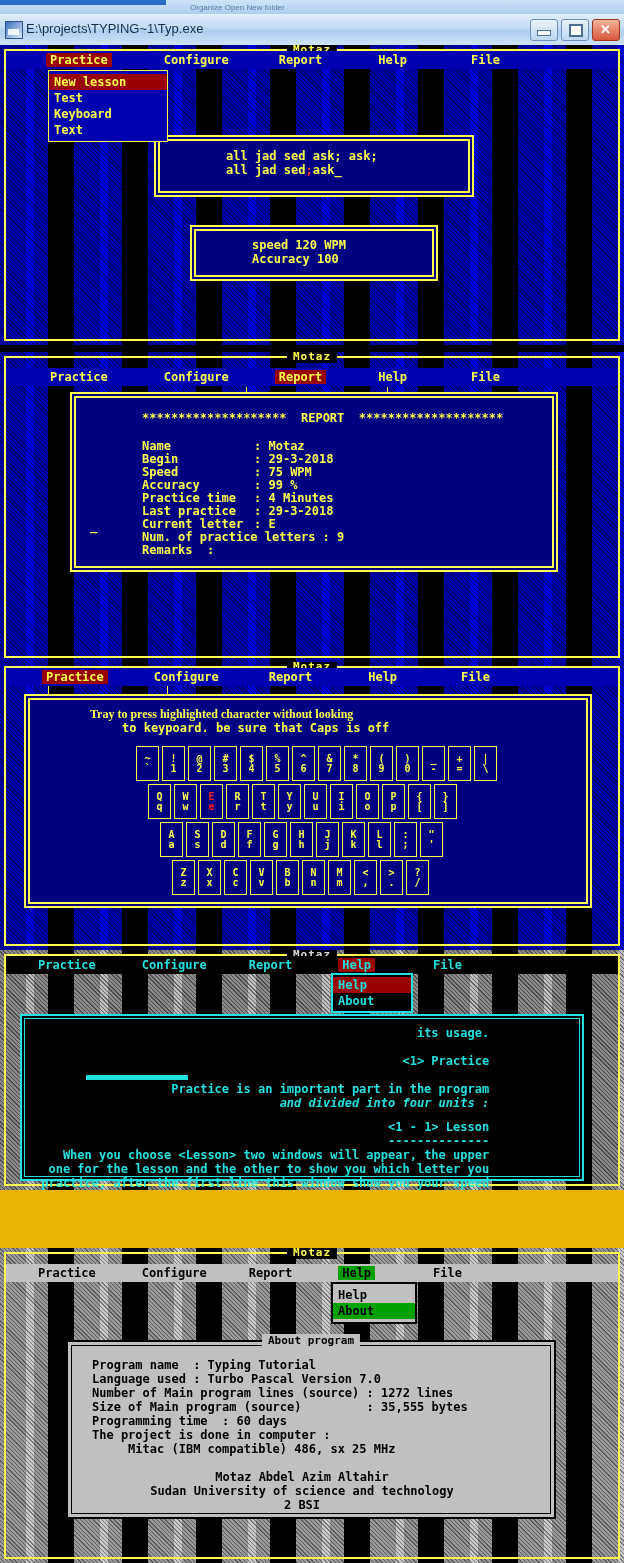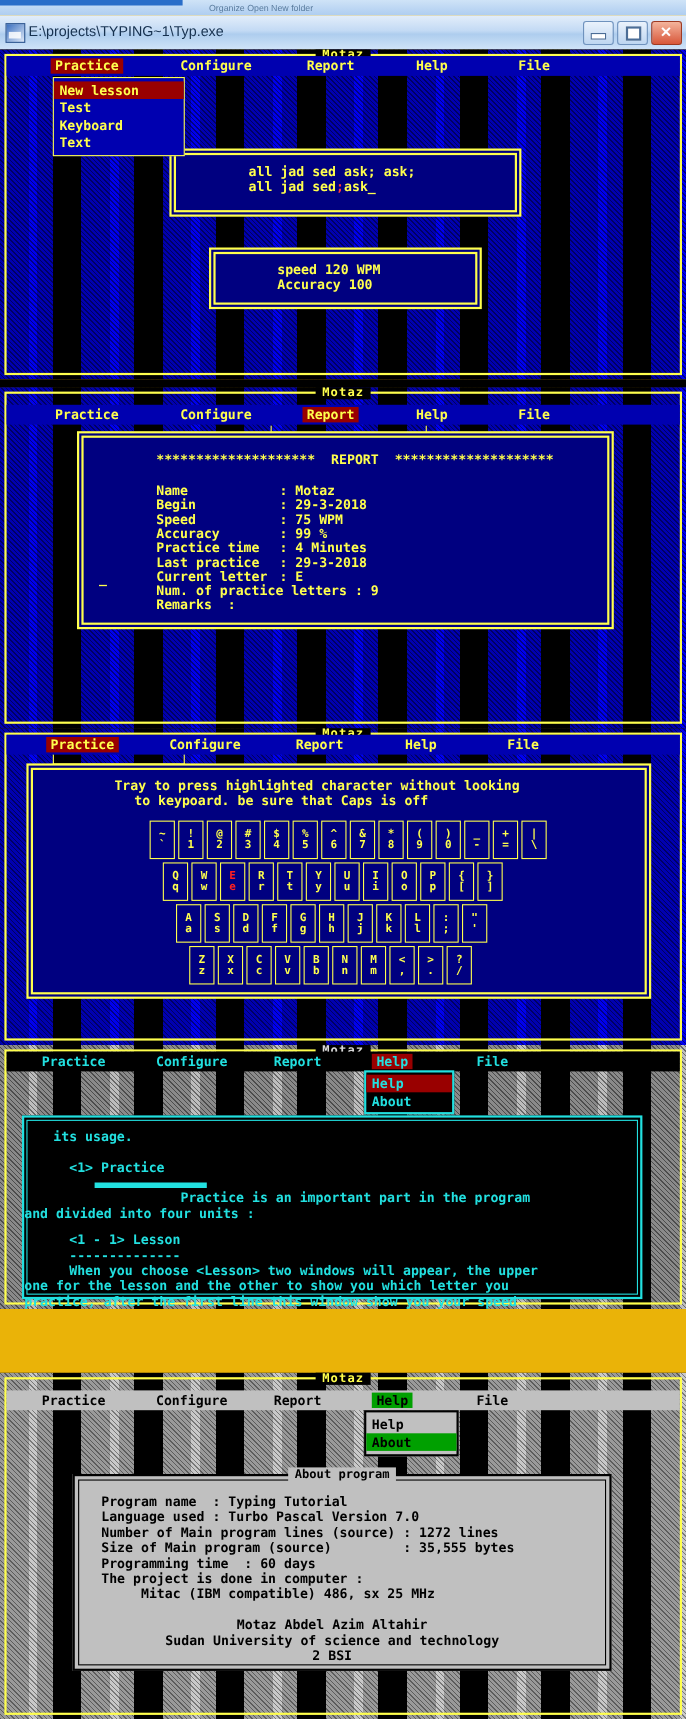--- a/index.html
+++ b/index.html
@@ -221,21 +221,21 @@
       <div class="menubar blue">
         <span class="mi sel-red" style="margin-left:36px">Practice</span>
         <span class="mi y" style="margin-left:42px">Configure</span>
         <span class="mi y" style="margin-left:42px">Report</span>
         <span class="mi y" style="margin-left:48px">Help</span>
         <span class="mi y" style="margin-left:56px">File</span>
       </div>
       <div class="dd-stub" style="left:42px;top:18px;width:118px;"></div>
 
       <div class="box dbl" style="left:22px;top:30px;width:556px;height:202px;">
-        <div class="boxtxt" style="position:absolute;left:74px;top:8px;">Tray to press highlighted character without looking</div>
+        <div class="boxtxt" style="position:absolute;left:60px;top:8px;font-family:Liberation Serif, serif;">Tray to press highlighted character without looking</div>
         <div class="boxtxt" style="position:absolute;left:92px;top:22px;">to keypoard. be sure that Caps is off</div>
 
         <div class="kbrow" id="kb-r0" style="left:106px;top:46px;">
             <div class="key">
               <span>~</span>
               <span>`</span>
             </div>
             <div class="key">
               <span>!</span>
               <span>1</span>
@@ -441,28 +441,28 @@
         <span class="mi c" style="margin-left:34px">Report</span>
         <span class="mi sel-redc" style="margin-left:42px">Help</span>
         <span class="mi c" style="margin-left:54px">File</span>
       </div>
 
       <div class="dropdown dd-cyan" style="left:325px;top:17px;width:78px;padding:2px 0;">
         <div class="dd-item c hl-red">Help</div>
         <div class="dd-item c">About</div>
       </div>
 
-      <div class="cbox" style="left:14px;top:58px;width:560px;height:163px;">
+      <div class="cbox" style="left:14px;top:58px;width:560px;height:163px;text-align:right;">
         <div style="position:absolute;left:12px;top:10px;">
           <div class="ctxt">  its usage.</div>
           <div class="ctxt" style="height:14px;"></div>
           <div class="ctxt r">    &lt;1&gt; Practice</div>
           <div class="ul-bar" style="position:absolute;left:52px;top:49px;width:102px;"></div>
           <div class="ctxt" style="margin-top:14px;">                  Practice is an important part in the program</div>
-          <div class="ctxt" style="margin-left:-12px;">and divided into four units :</div>
+          <div class="ctxt" style="margin-left:-12px;font-style:italic;">and divided into four units :</div>
           <div class="ctxt" style="height:10px;"></div>
           <div class="ctxt r">    &lt;1 - 1&gt; Lesson</div>
           <div class="ctxt">    --------------</div>
           <div class="ctxt">    When you choose &lt;Lesson&gt; two windows will appear, the upper</div>
           <div class="ctxt" style="margin-left:-12px;">one for the lesson and the other to show you which letter you</div>
           <div class="ctxt" style="margin-left:-12px;">practice, after the first line this window show you your speed</div>
         </div>
       </div>
     </div>
   </div>

